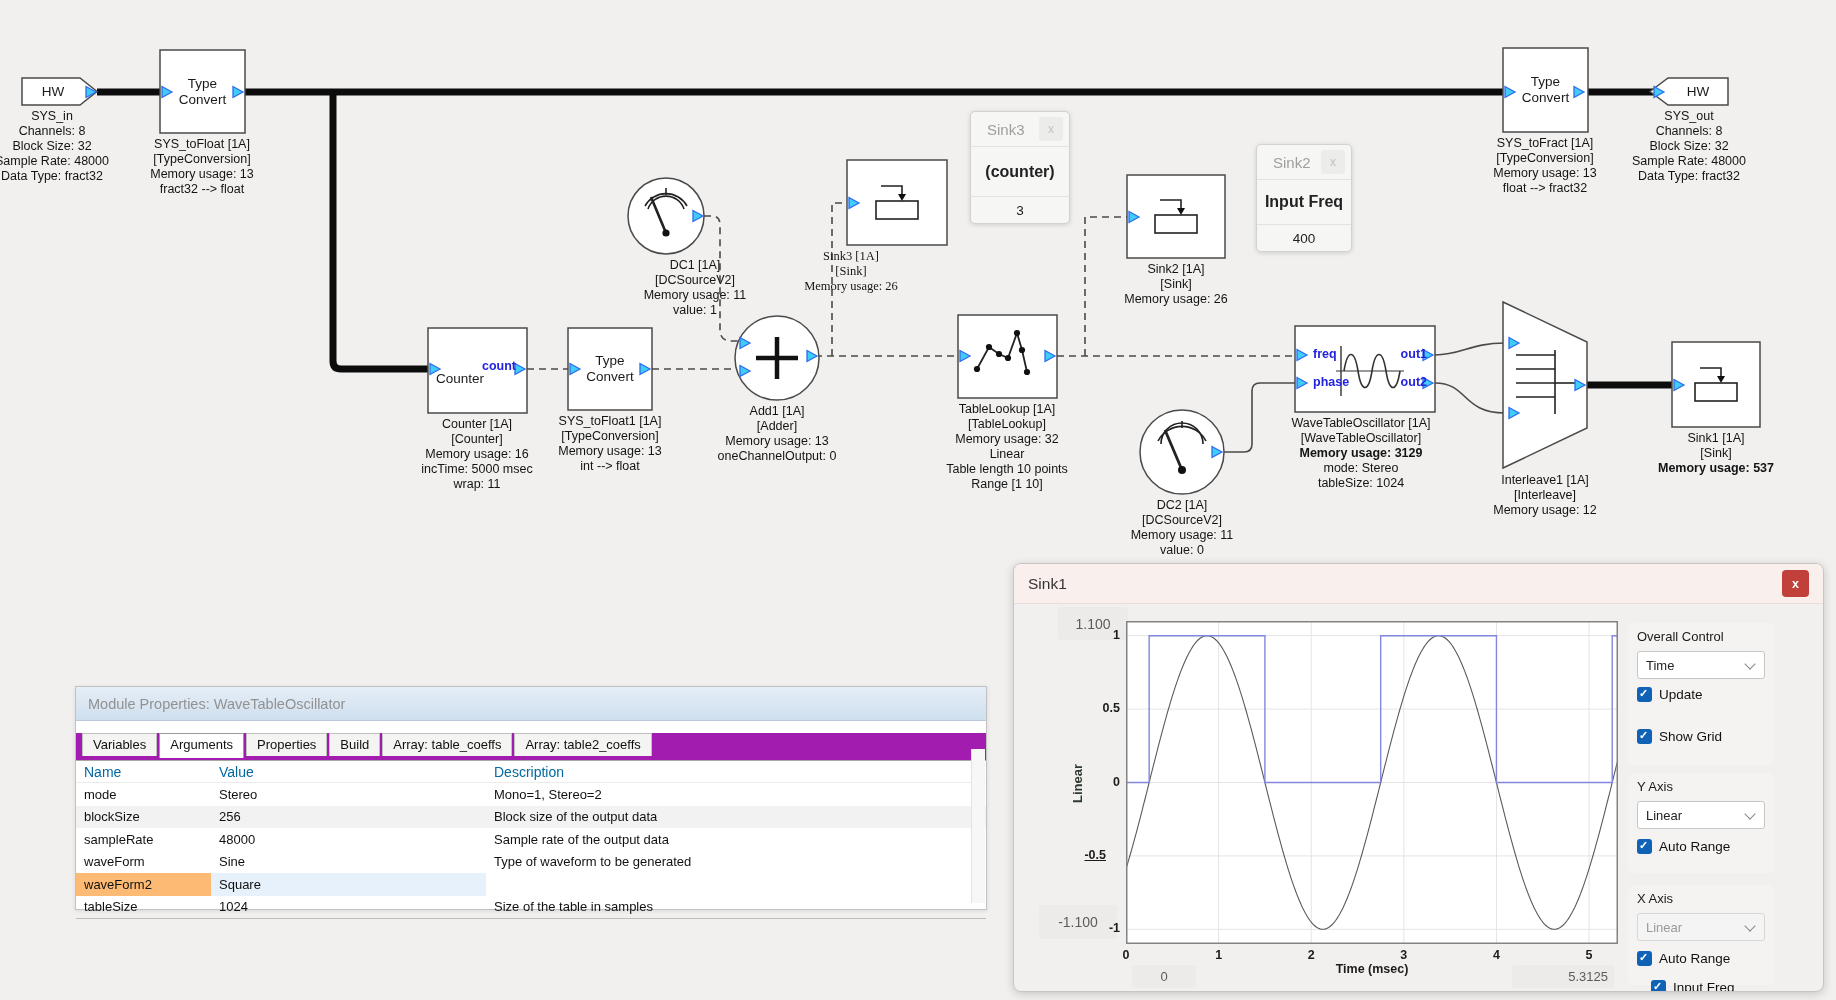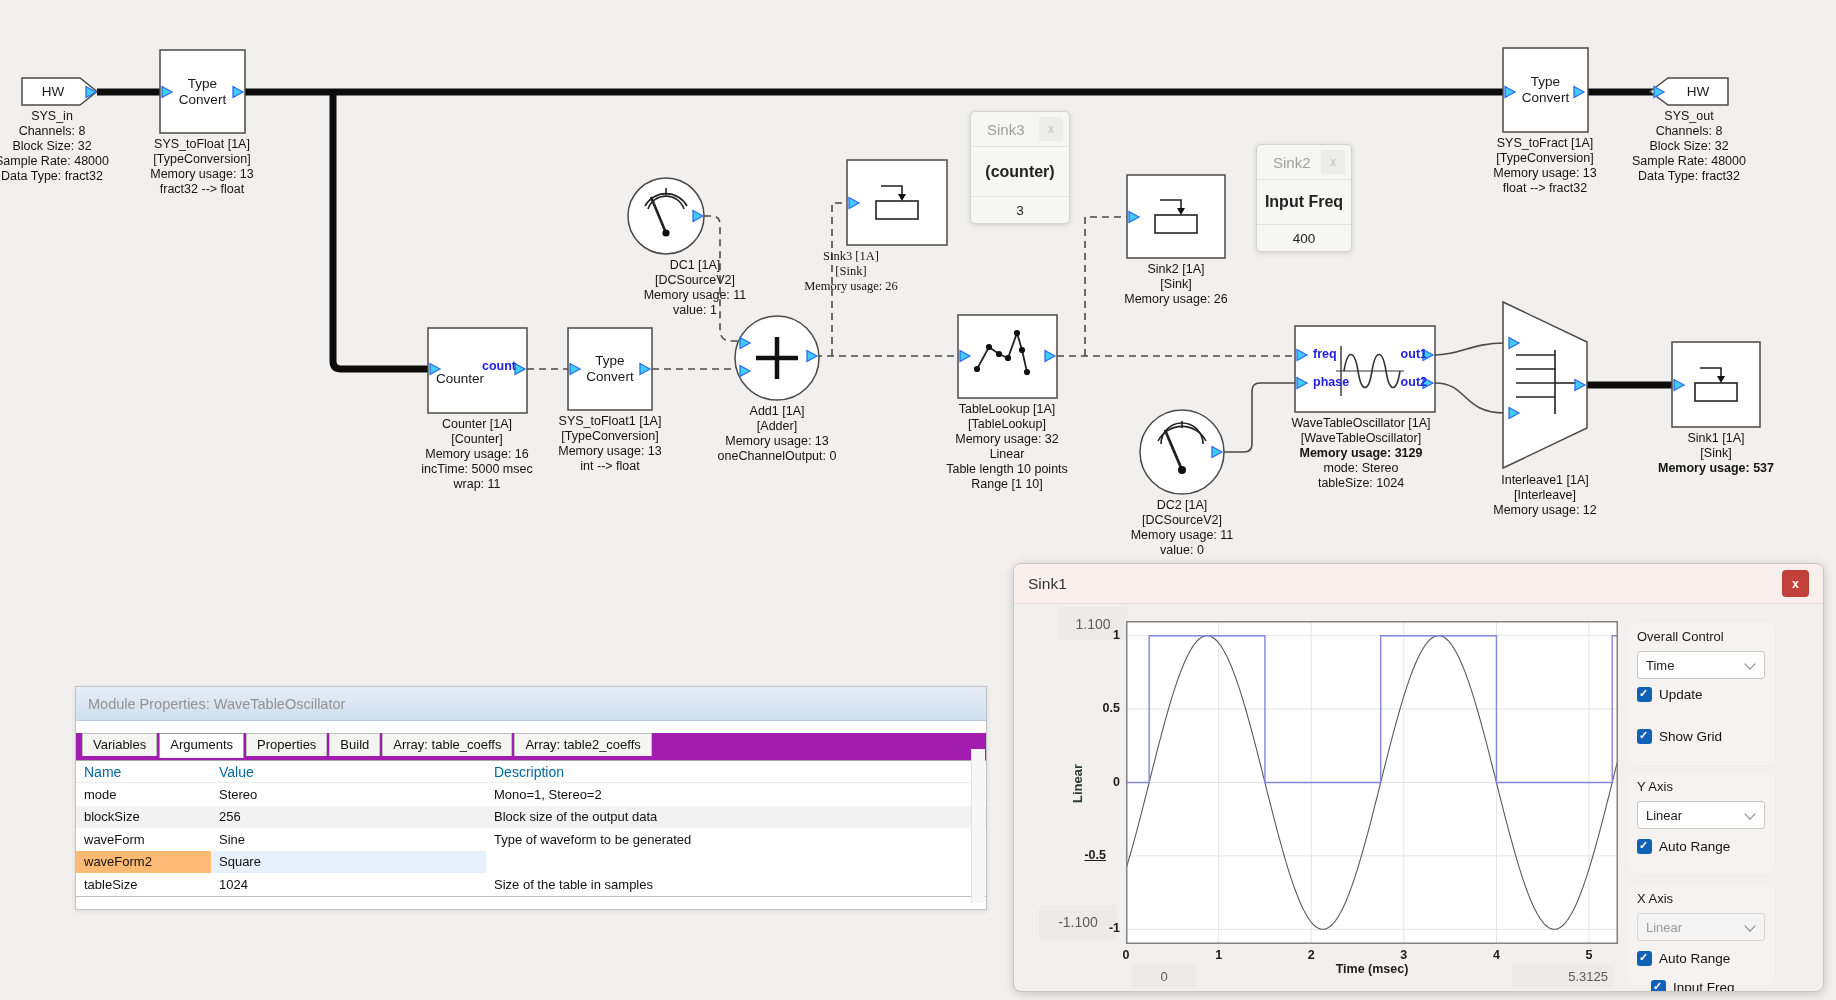--- a/index.html
+++ b/index.html
@@ -380,20 +380,25 @@
           <div class="cell c-name">mode</div>
           <div class="cell c-value">Stereo</div>
           <div class="cell c-desc">Mono=1, Stereo=2</div>
         </div>
         <div class="mp-row shade">
           <div class="cell c-name">blockSize</div>
           <div class="cell c-value">256</div>
           <div class="cell c-desc">Block size of the output data</div>
         </div>
         <div class="mp-row">
+          <div class="cell c-name">sampleRate</div>
+          <div class="cell c-value">48000</div>
+          <div class="cell c-desc">Sample rate of the output data</div>
+        </div>
+        <div class="mp-row">
           <div class="cell c-name">waveForm</div>
           <div class="cell c-value">Sine</div>
           <div class="cell c-desc">Type of waveform to be generated</div>
         </div>
         <div class="mp-row sel">
           <div class="cell c-name">waveForm2</div>
           <div class="cell c-value">Square</div>
         </div>
         <div class="mp-row">
           <div class="cell c-name">tableSize</div>

